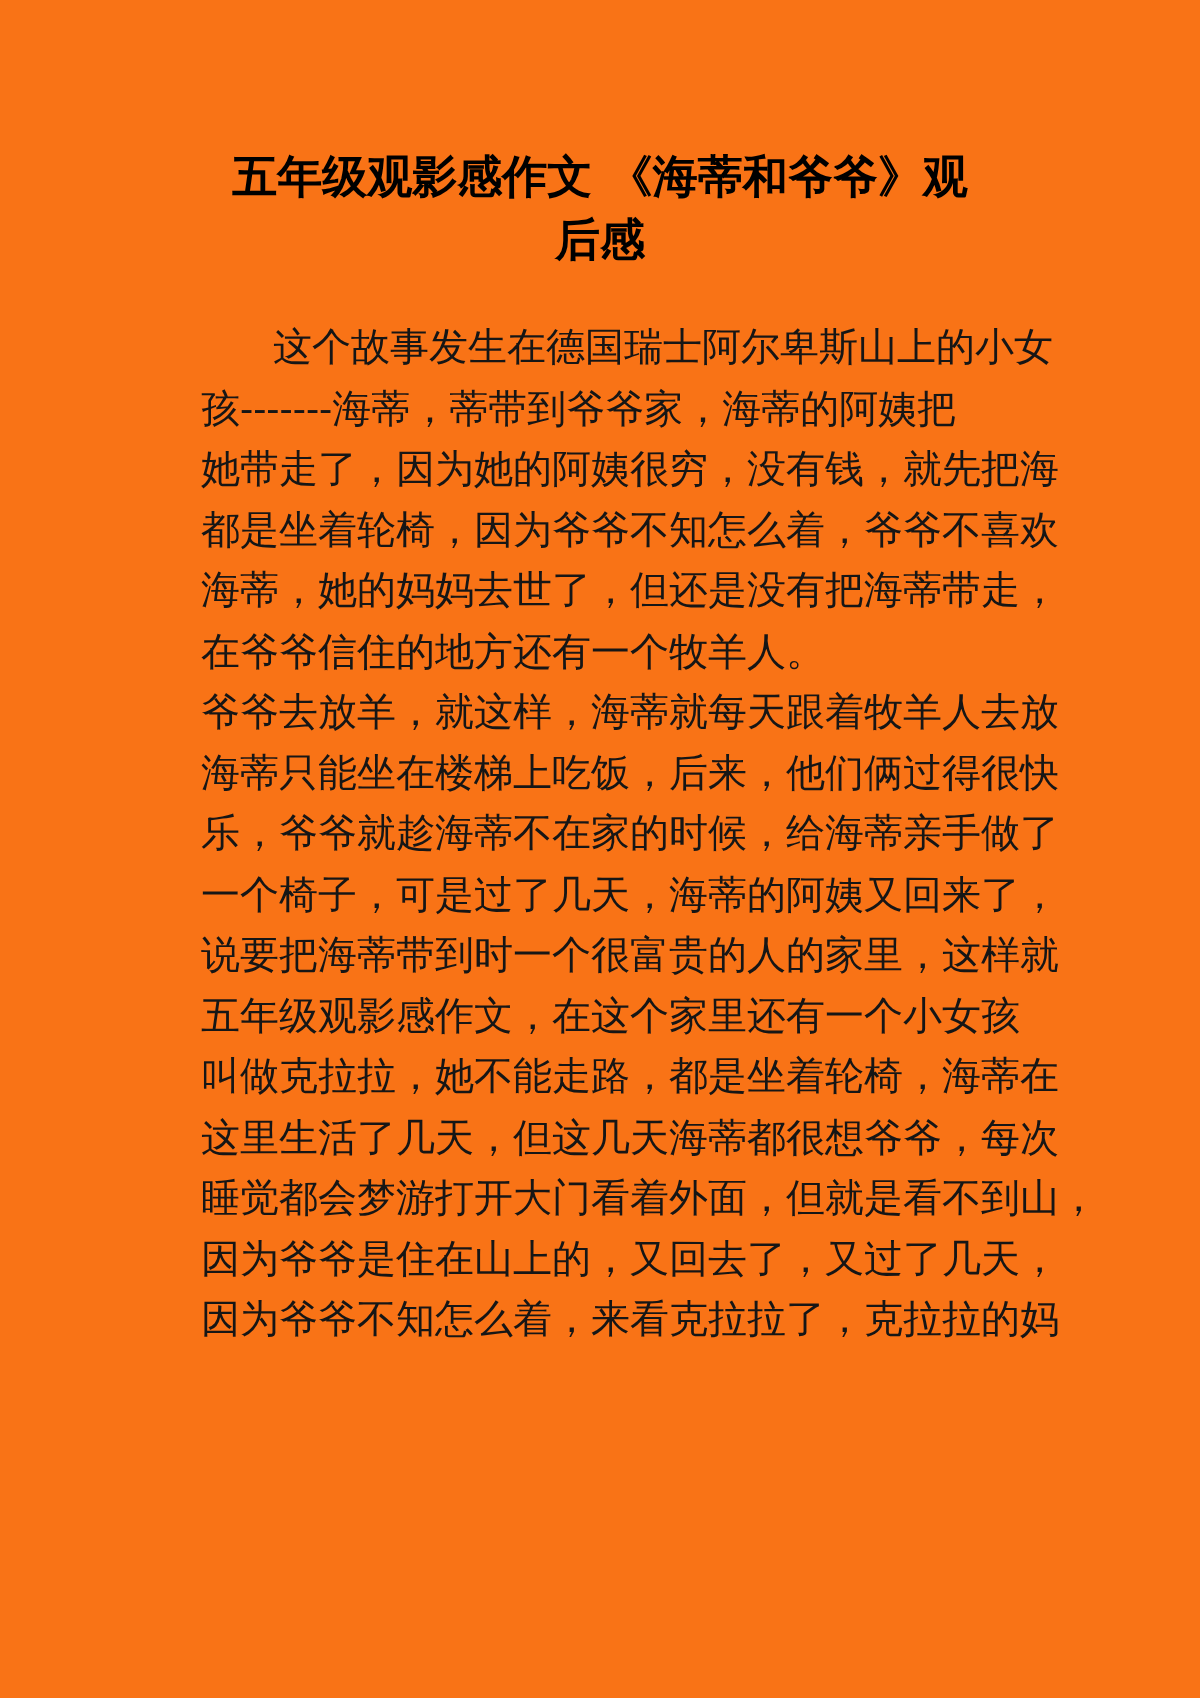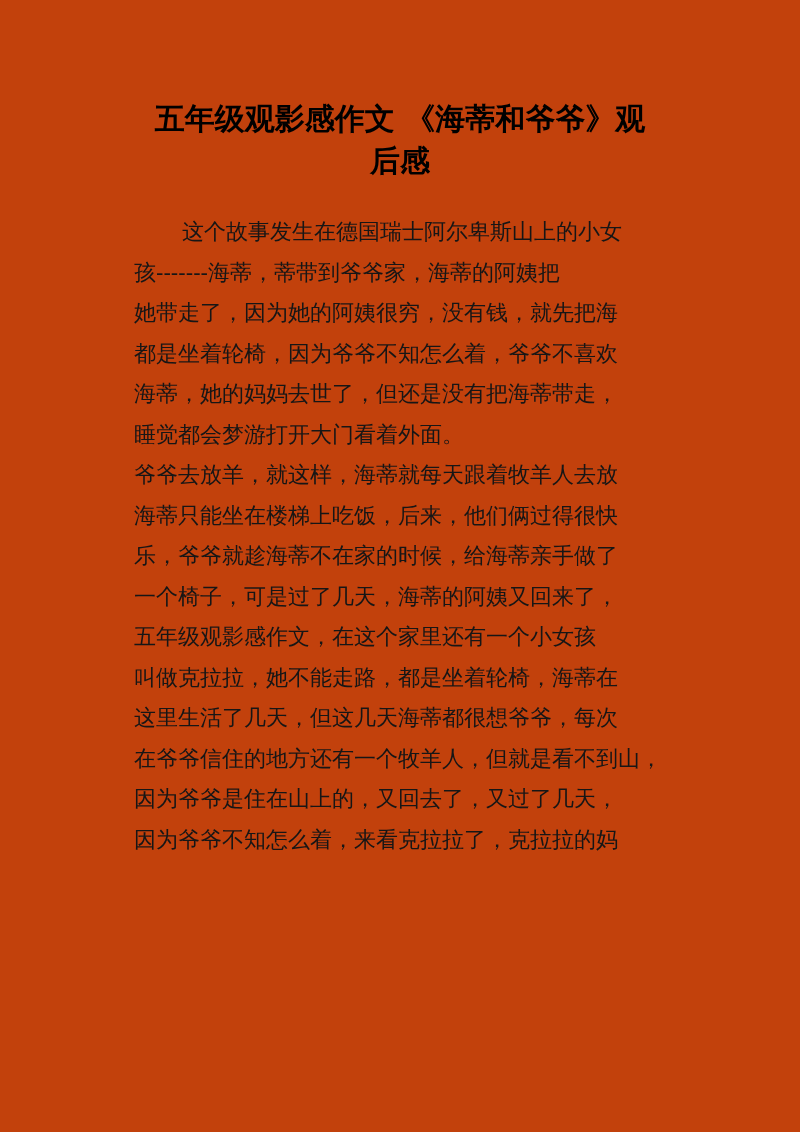--- a/index.html
+++ b/index.html
@@ -13,21 +13,21 @@
       position: relative;
       overflow: hidden;
       color: #111111;
     }
     .page {
       position: absolute;
       left: 0;
       top: 0;
       width: 800px;
       height: 1132px;
-      background: #c2410c;
+      background: #f97316;
     }
     .title {
       position: absolute;
       left: 100px;
       top: 98px;
       width: 600px;
       text-align: center;
       font-family: "DejaVu Sans", sans-serif;
       font-weight: bold;
       font-size: 30px;
@@ -35,21 +35,21 @@
       color: #000000;
       letter-spacing: 0px;
     }
     .title .line { display: block; white-space: nowrap; }
     .body-text {
       position: absolute;
       left: 134px;
       top: 212px;
       width: 540px;
       font-family: "DejaVu Serif", serif;
-      font-size: 22px;
+      font-size: 26px;
       line-height: 40.5px;
       color: #161616;
     }
     .body-text .tline {
       display: block;
       white-space: nowrap;
       height: 40.5px;
     }
     .body-text .tline.indent {
       padding-left: 48px;
@@ -66,30 +66,31 @@
   </h1>
 
   <div class="body-text">
 
     <div>
       <span class="tline indent">这个故事发生在德国瑞士阿尔卑斯山上的小女</span>
       <span class="tline">孩-------海蒂，蒂带到爷爷家，海蒂的阿姨把</span>
       <span class="tline">她带走了，因为她的阿姨很穷，没有钱，就先把海</span>
       <span class="tline">都是坐着轮椅，因为爷爷不知怎么着，爷爷不喜欢</span>
       <span class="tline">海蒂，她的妈妈去世了，但还是没有把海蒂带走，</span>
-      <span class="tline">睡觉都会梦游打开大门看着外面。</span>
+      <span class="tline">在爷爷信住的地方还有一个牧羊人。</span>
     </div>
 
     <div>
       <span class="tline">爷爷去放羊，就这样，海蒂就每天跟着牧羊人去放</span>
       <span class="tline">海蒂只能坐在楼梯上吃饭，后来，他们俩过得很快</span>
       <span class="tline">乐，爷爷就趁海蒂不在家的时候，给海蒂亲手做了</span>
       <span class="tline">一个椅子，可是过了几天，海蒂的阿姨又回来了，</span>
+      <span class="tline">说要把海蒂带到时一个很富贵的人的家里，这样就</span>
       <span class="tline">五年级观影感作文，在这个家里还有一个小女孩</span>
       <span class="tline">叫做克拉拉，她不能走路，都是坐着轮椅，海蒂在</span>
       <span class="tline">这里生活了几天，但这几天海蒂都很想爷爷，每次</span>
-      <span class="tline">在爷爷信住的地方还有一个牧羊人，但就是看不到山，</span>
+      <span class="tline">睡觉都会梦游打开大门看着外面，但就是看不到山，</span>
       <span class="tline">因为爷爷是住在山上的，又回去了，又过了几天，</span>
       <span class="tline">因为爷爷不知怎么着，来看克拉拉了，克拉拉的妈</span>
     </div>
 
   </div>
 </div>
 
 </body></html>

